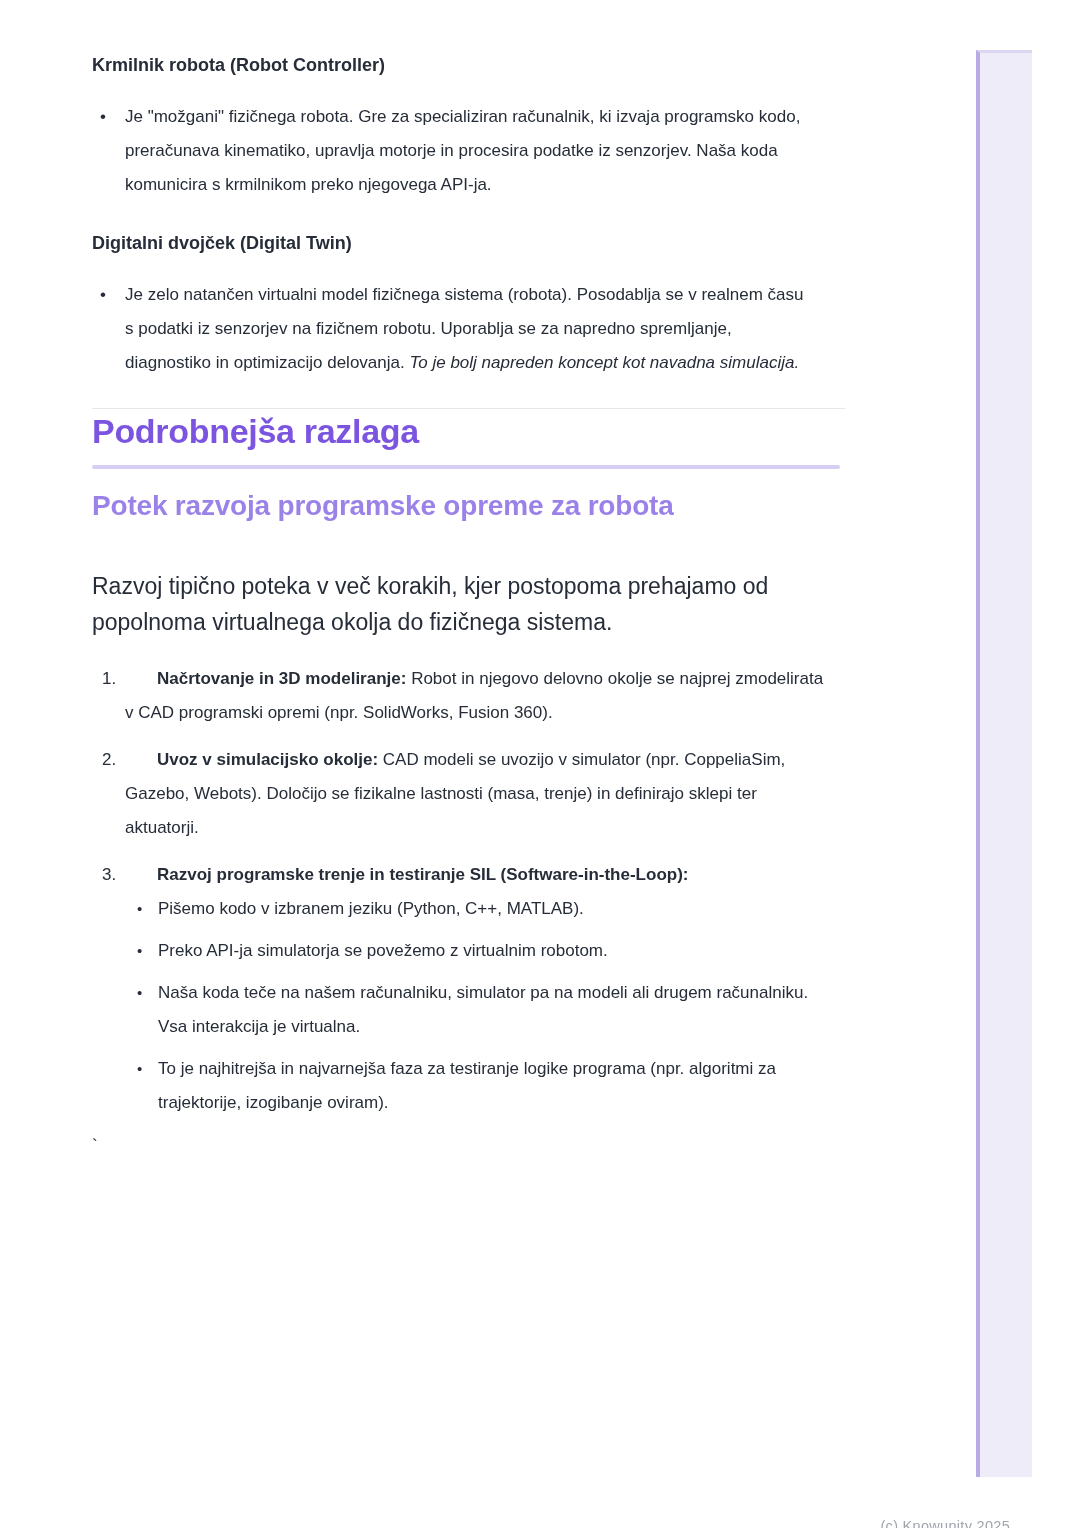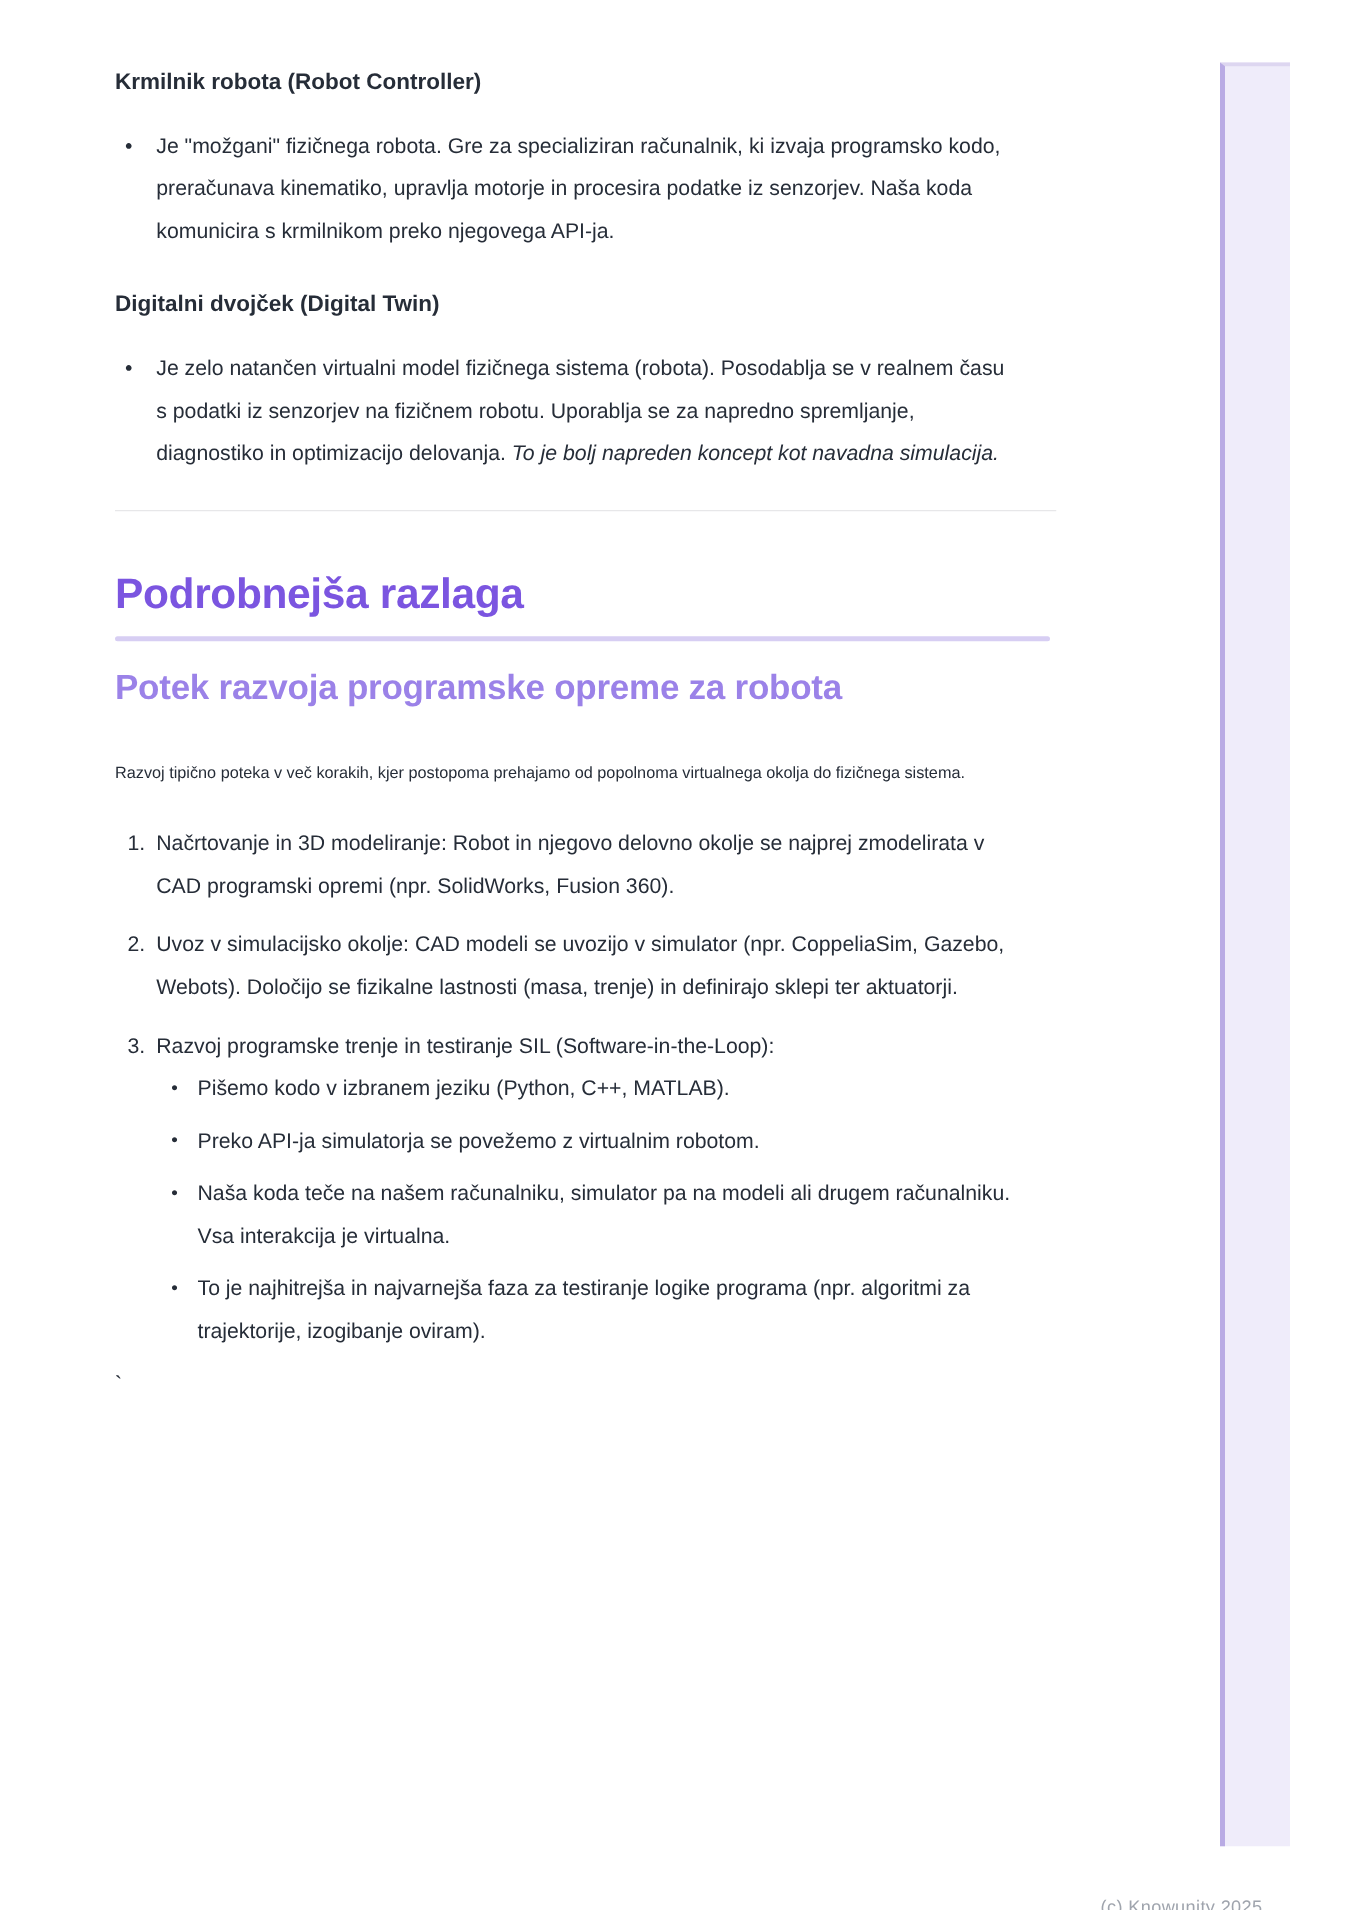--- a/index.html
+++ b/index.html
@@ -46,39 +46,38 @@
   .marker{
     position:absolute;left:8px;top:0;
     font-size:17px;line-height:34px;color:var(--body-text);
   }
   h3.minor.second{margin-top:24px;}
   hr.divider{
     border:none;border-top:1px solid var(--divider);
     width:753px;margin:26px 0 0 0;
   }
   h1.major{
-    margin-top:44px;
     font-size:34px;line-height:44px;font-weight:700;
     color:var(--accent-heading);
     letter-spacing:-0.3px;
   }
   .h1-underline{
     margin-top:12px;width:748px;height:4px;
     background:var(--underline);border-radius:2px;
   }
   h2.sub{
     margin-top:19px;
     font-size:28px;line-height:36px;font-weight:700;
     color:var(--accent-subheading);
     letter-spacing:-0.2px;
   }
   p.intro{
-    margin-top:32px;
+    margin-top:44px;
     max-width:745px;
-    font-size:13px;line-height:36px;
+    font-size:23px;line-height:36px;
   }
   ol.steps{list-style:none;margin-top:22px;}
   ol.steps > li{
     position:relative;
     padding-left:33px;
     max-width:733px;
     font-size:17px;line-height:34px;
     margin-bottom:13px;
   }
   ol.steps .num{
@@ -98,21 +97,21 @@
     margin-top:14px;
     font-size:17px;line-height:24px;color:var(--body-text);
   }
   .footer{
     position:absolute;z-index:2;
     top:1516px;right:70px;
     font-size:14.5px;line-height:20px;
     color:var(--footer-text);
     letter-spacing:0.3px;
   }
-  strong{font-weight:400;}
+  strong{font-weight:700;margin-left:32px;}
   em{margin-top:16px;}
 </style>
 </head>
 <body>
 
 <div class="page">
 
   <div class="side-strip"></div>
 
   <div class="content">

